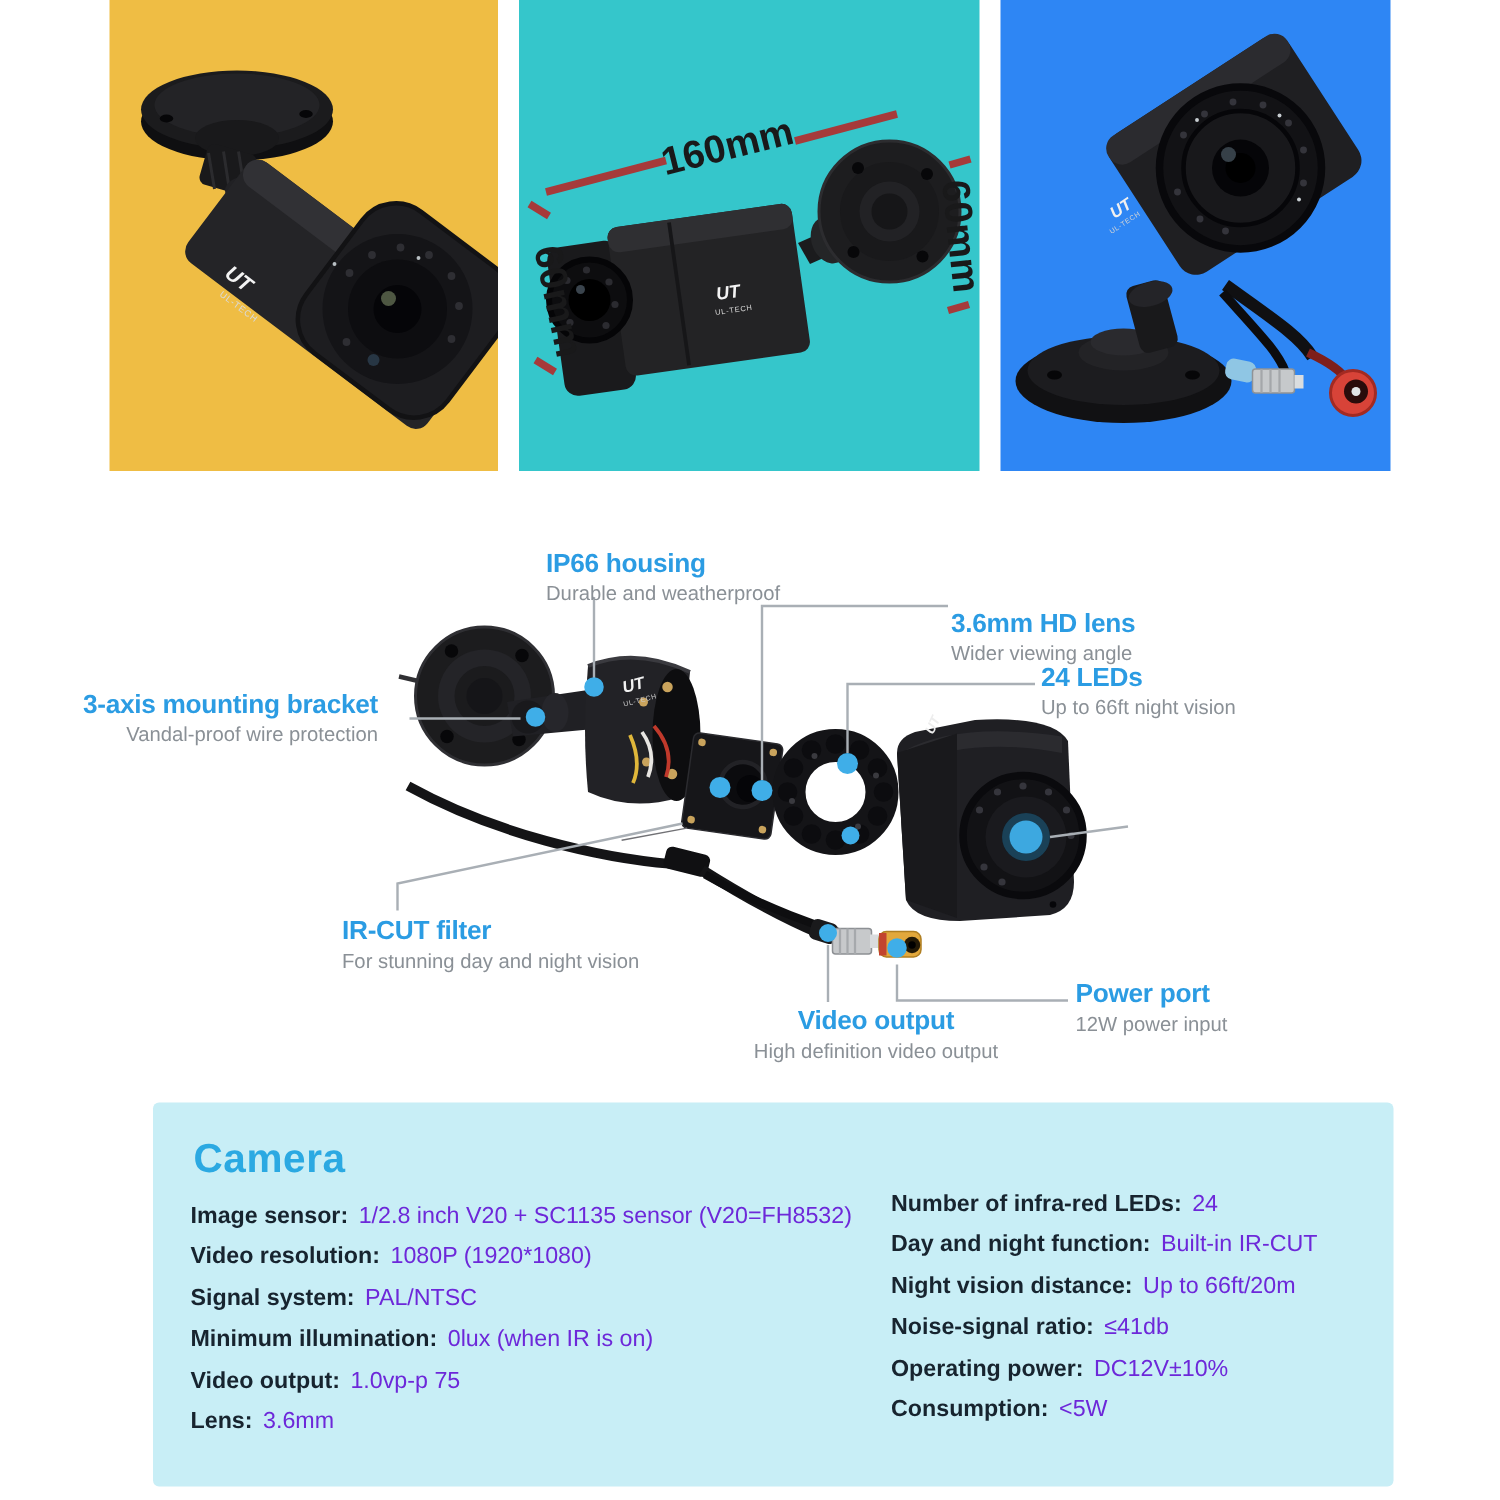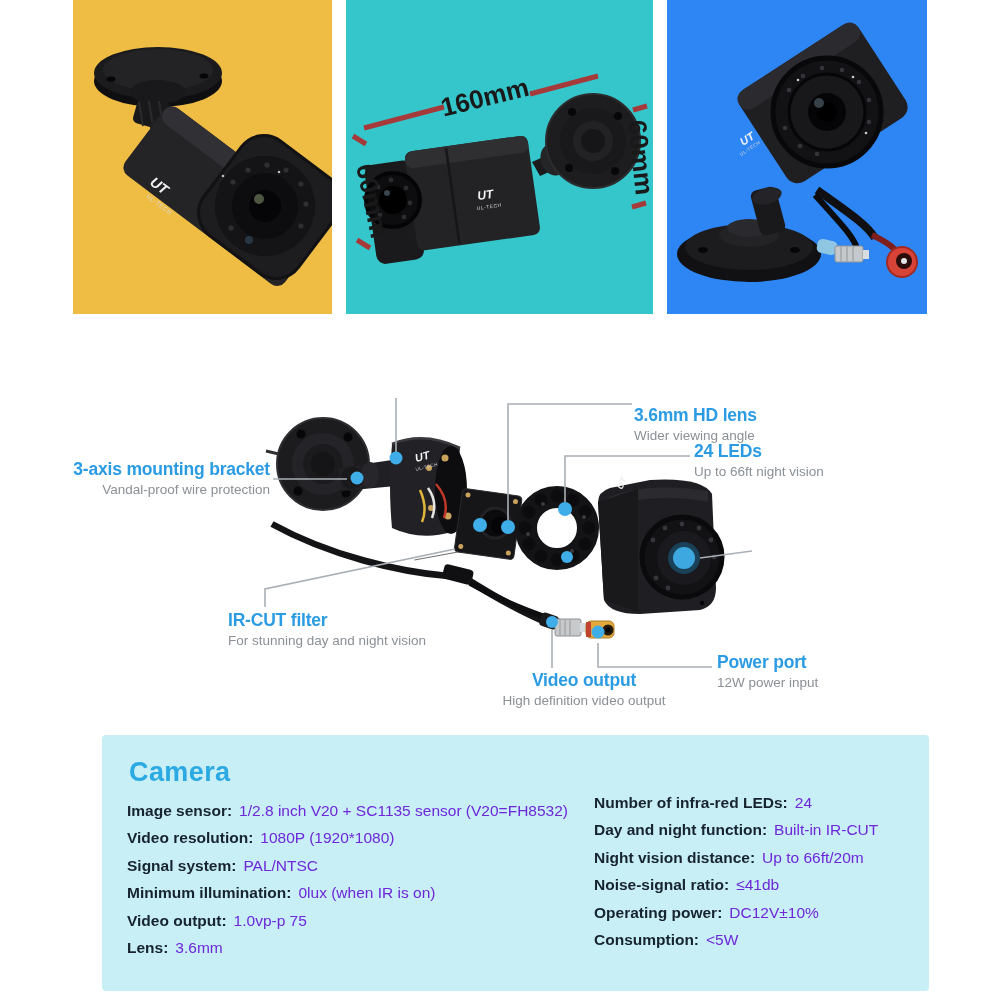--- a/index.html
+++ b/index.html
@@ -316,21 +316,25 @@
       <circle cx="508" cy="527" r="7"></circle>
       <circle cx="565" cy="509" r="7"></circle>
       <circle cx="567" cy="557" r="6"></circle>
       <circle cx="552" cy="622" r="6"></circle>
       <circle cx="598" cy="632" r="6.5"></circle>
       <circle cx="684" cy="558" r="16" opacity="0.35"></circle>
       <circle cx="684" cy="558" r="11" opacity="0.95"></circle>
     </g>
   </svg>
 
-  <div class="callout align-right" style="right:730px;top:459px;">
+  <div class="callout" style="left:364px;top:365px;">
+    <div class="t">IP66 housing</div>
+    <div class="s">Durable and weatherproof</div>
+  </div>
+  <div class="callout align-right" style="right:748px;top:459px;">
     <div class="t">3-axis mounting bracket</div>
     <div class="s">Vandal-proof wire protection</div>
   </div>
   <div class="callout" style="left:634px;top:405px;">
     <div class="t">3.6mm HD lens</div>
     <div class="s">Wider viewing angle</div>
   </div>
   <div class="callout" style="left:694px;top:441px;">
     <div class="t">24 LEDs</div>
     <div class="s">Up to 66ft night vision</div>

